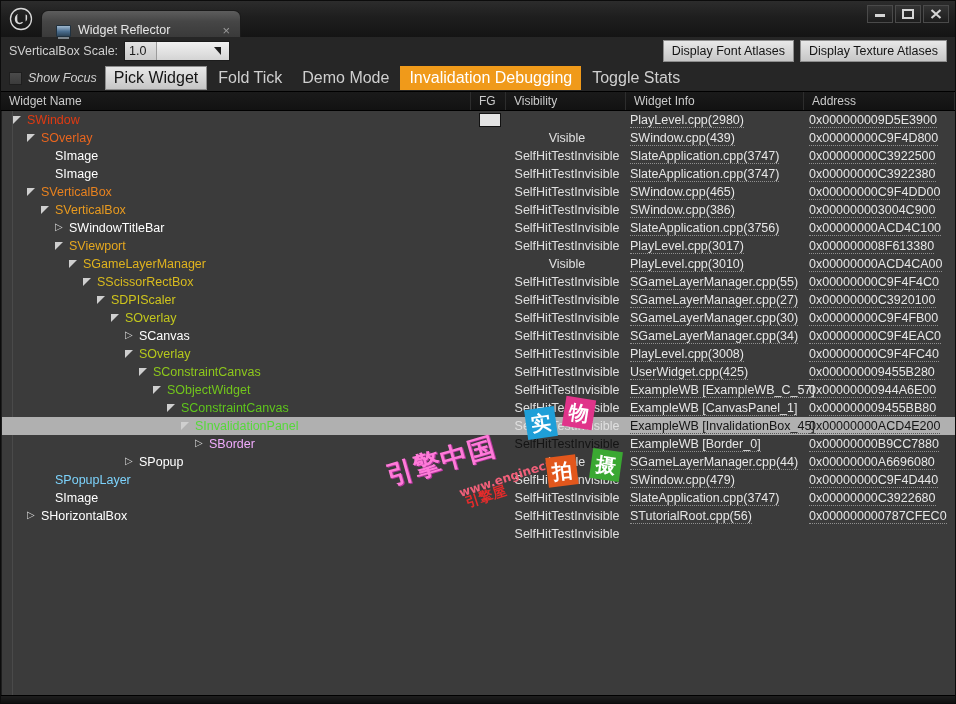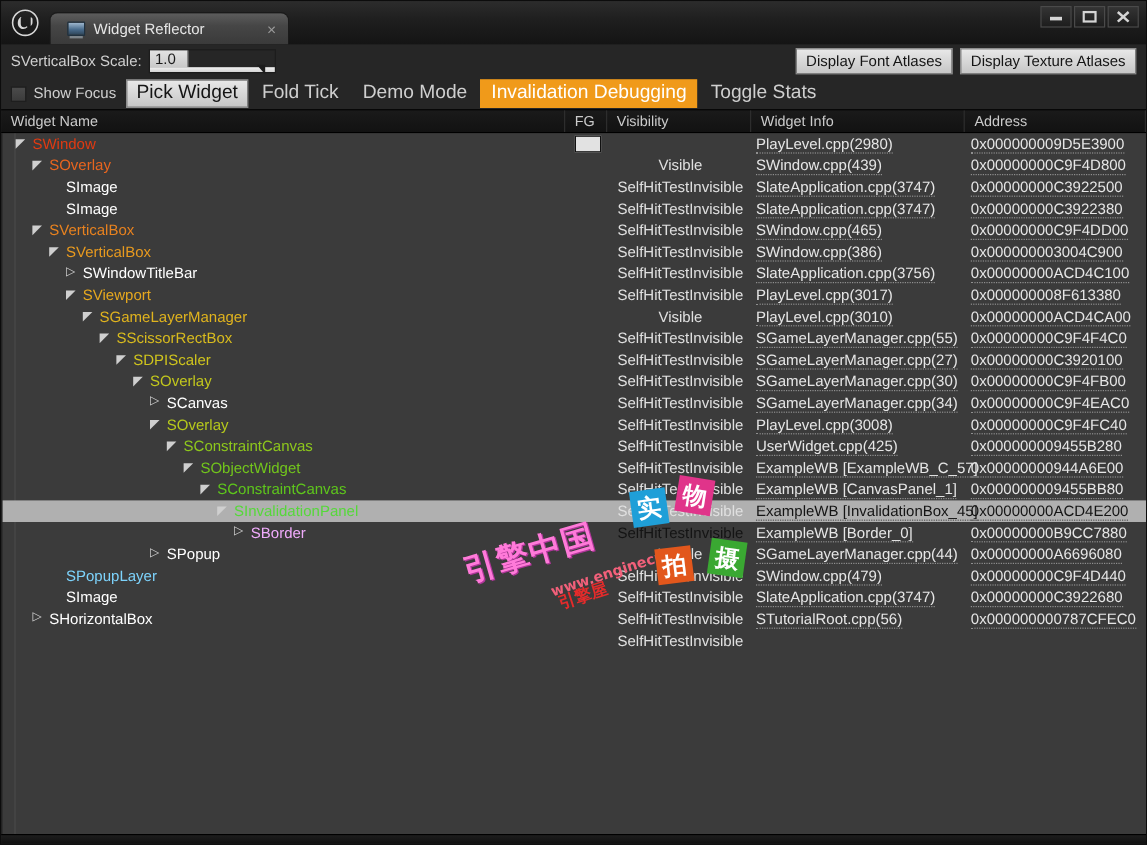--- a/index.html
+++ b/index.html
@@ -48,21 +48,21 @@
   .tabstrip {
     margin-left: 36px;
     display: flex;
     align-items: flex-end;
     height: 100%;
   }
   .tab {
     position: relative;
     height: 27px;
     display: flex;
-    align-items: center;
+    align-items: flex-end;
     padding: 0 10px 0 14px;
     background: linear-gradient(to bottom, #5d5d5d 0%, #464646 40%, #3a3a3a 100%);
     border: 1px solid #1a1a1a;
     border-bottom: none;
     border-radius: 7px 7px 0 0;
     color: #e6e6e6;
     font-size: 12.5px;
     min-width: 200px;
   }
   .tab-icon {
@@ -124,21 +124,20 @@
     color: #cfcfcf;
     font-size: 12.5px;
     margin-right: 6px;
   }
   .spinbox {
     display: flex;
     align-items: stretch;
     height: 20px;
     width: 106px;
     border: 1px solid #1c1c1c;
-    flex-direction: column;
   }
   .spin-value {
     width: 32px;
     background: linear-gradient(to bottom, #e3e3e3, #c9c9c9);
     color: #1a1a1a;
     font-size: 12.5px;
     display: flex;
     align-items: center;
     padding-left: 4px;
     border-right: 1px solid #9b9b9b;
@@ -178,20 +177,21 @@
     display: flex;
     align-items: center;
     padding: 0 8px;
     gap: 0;
   }
   .chk-wrap {
     display: flex;
     align-items: center;
     margin-right: 8px;
     cursor: pointer;
+    font-style: italic;
   }
   .chkbox {
     width: 13px; height: 13px;
     background: linear-gradient(to bottom, #4b4b4b, #3b3b3b);
     border: 1px solid #1e1e1e;
     margin-right: 6px;
   }
   .chk-label { color: #cfcfcf; font-size: 12.5px; }
   .tbtn {
     font-size: 16px;

